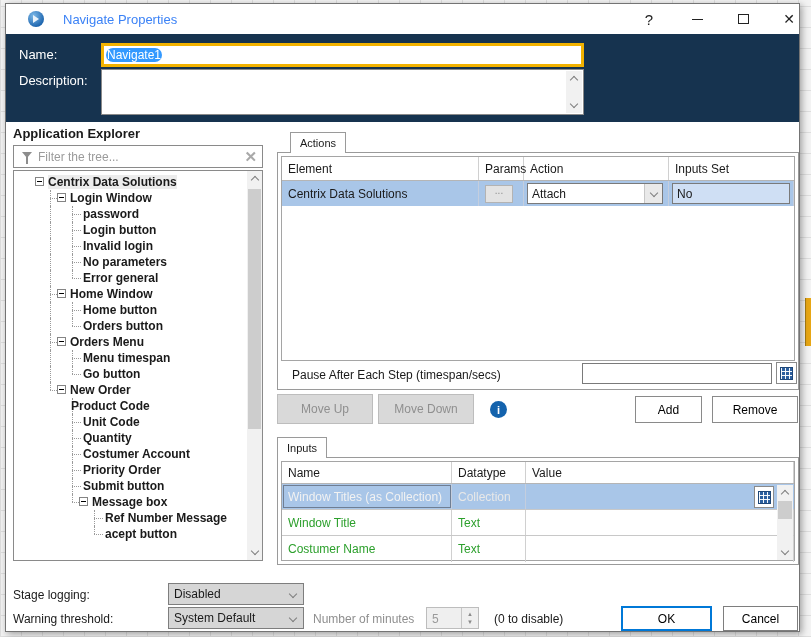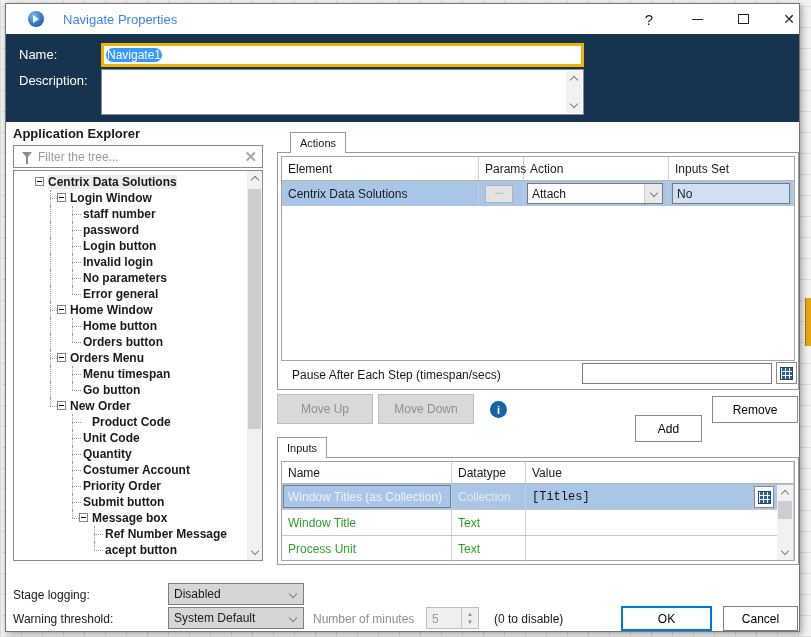--- a/index.html
+++ b/index.html
@@ -105,21 +105,21 @@
     background-image:linear-gradient(0deg, rgba(255,255,255,.95) 1px, transparent 1px),
                      linear-gradient(90deg, rgba(255,255,255,.95) 1px, transparent 1px);
     background-size:4px 4px; }
 
   
   .btn { position:absolute; display:flex; align-items:center; justify-content:center; font-size:12px; background:#fff; border:1px solid #8a8a8a; }
   .btn-moveup   { left:271px; top:390px; width:96px; height:30px; background:#d9d9d9; border-color:#bdbdbd; color:#8f8f8f; }
   .btn-movedown { left:372px; top:390px; width:96px; height:30px; background:#d9d9d9; border-color:#bdbdbd; color:#8f8f8f; }
   .info-icon { position:absolute; left:484px; top:397px; width:17px; height:17px; border-radius:50%;
     background:#1463ad; color:#fff; font-size:11px; font-weight:bold; display:flex; align-items:center; justify-content:center; }
-  .btn-add    { left:629px; top:411px; width:67px; height:27px; }
+  .btn-add    { left:629px; top:392px; width:67px; height:27px; }
   .btn-remove { left:706px; top:392px; width:86px; height:27px; }
 
   
   .itable { position:absolute; left:3px; top:3px; width:514px; height:100px; border:1px solid #a5a5a5; background:#fff; }
   .i-head { display:flex; height:22px; border-bottom:1px solid #b5b5b5; }
   .i-head .cell { border-right:1px solid #d0d0d0; display:flex; align-items:center; padding-left:6px; }
   .i-row { display:flex; height:26px; border-bottom:1px solid #c8c8c8; position:relative; }
   .i-row .cell { border-right:1px solid #d0d0d0; display:flex; align-items:center; padding-left:6px; }
   .c-nm { width:170px; } .c-dt { width:74px; } .c-vl { flex:1; }
   .i-sel { background:var(--row-selection,#a9c6e8); }
@@ -205,27 +205,20 @@
           <span class="guide" style="left: 36px; top: 8px; height: 8px;"></span>
           <span class="stub" style="left: 36px; width: 7px;"></span>
           <span class="expand-box" style="left: 43px;"></span>
           <span class="tree-label" style="left: 56px;">Login Window</span>
         </div>
         <div class="tree-row">
           <span class="guide" style="left: 36px; top: 0px; height: 16px;"></span>
           <span class="guide" style="left: 58px; top: 0px; height: 8px;"></span>
           <span class="guide" style="left: 58px; top: 8px; height: 8px;"></span>
           <span class="stub" style="left: 58px; width: 9px;"></span>
-          <span class="tree-label" style="left: 69px;">staff number</span>
-        </div>
-        <div class="tree-row">
-          <span class="guide" style="left: 36px; top: 0px; height: 16px;"></span>
-          <span class="guide" style="left: 58px; top: 0px; height: 8px;"></span>
-          <span class="guide" style="left: 58px; top: 8px; height: 8px;"></span>
-          <span class="stub" style="left: 58px; width: 9px;"></span>
           <span class="tree-label" style="left: 69px;">password</span>
         </div>
         <div class="tree-row">
           <span class="guide" style="left: 36px; top: 0px; height: 16px;"></span>
           <span class="guide" style="left: 58px; top: 0px; height: 8px;"></span>
           <span class="guide" style="left: 58px; top: 8px; height: 8px;"></span>
           <span class="stub" style="left: 58px; width: 9px;"></span>
           <span class="tree-label" style="left: 69px;">Login button</span>
         </div>
         <div class="tree-row">
@@ -291,21 +284,21 @@
         <div class="tree-row">
           <span class="guide" style="left: 36px; top: 0px; height: 8px;"></span>
           <span class="stub" style="left: 36px; width: 7px;"></span>
           <span class="expand-box" style="left: 43px;"></span>
           <span class="tree-label" style="left: 56px;">New Order</span>
         </div>
         <div class="tree-row">
           <span class="guide" style="left: 58px; top: 0px; height: 8px;"></span>
           <span class="guide" style="left: 58px; top: 8px; height: 8px;"></span>
           <span class="stub" style="left: 58px; width: 9px;"></span>
-          <span class="tree-label" style="left: 78px;">Product Code</span>
+          <span class="tree-label" style="left: 57px;">Product Code</span>
         </div>
         <div class="tree-row">
           <span class="guide" style="left: 58px; top: 0px; height: 8px;"></span>
           <span class="guide" style="left: 58px; top: 8px; height: 8px;"></span>
           <span class="stub" style="left: 58px; width: 9px;"></span>
           <span class="tree-label" style="left: 69px;">Unit Code</span>
         </div>
         <div class="tree-row">
           <span class="guide" style="left: 58px; top: 0px; height: 8px;"></span>
           <span class="guide" style="left: 58px; top: 8px; height: 8px;"></span>
@@ -403,32 +396,31 @@
   <div class="panel panel-inputs">
     <div class="itable">
       <div class="i-head">
         <span class="cell c-nm">Name</span>
         <span class="cell c-dt">Datatype</span>
         <span class="cell c-vl">Value</span>
       </div>
       <div class="i-row i-sel">
         <span class="cell c-nm">Window Titles (as Collection)</span>
         <span class="cell c-dt">Collection</span>
-        <span class="cell c-vl mono">[Titles]</span>
         <span class="calc-btn calc-btn-row">
             <span class="calc-ico"></span>
           </span>
       </div>
       <div class="i-row i-green">
         <span class="cell c-nm">Window Title</span>
         <span class="cell c-dt">Text</span>
         <span class="cell c-vl"></span>
       </div>
       <div class="i-row i-green" style="border-bottom:none;">
-        <span class="cell c-nm">Process Unit</span>
+        <span class="cell c-nm">Costumer Name</span>
         <span class="cell c-dt">Text</span>
         <span class="cell c-vl"></span>
       </div>
       <div class="i-scroll">
         <span class="vs-arrow" style="top:0;">
             <span class="chev up"></span>
           </span>
         <span class="vs-arrow" style="bottom:0;">
             <span class="chev down"></span>
           </span>

